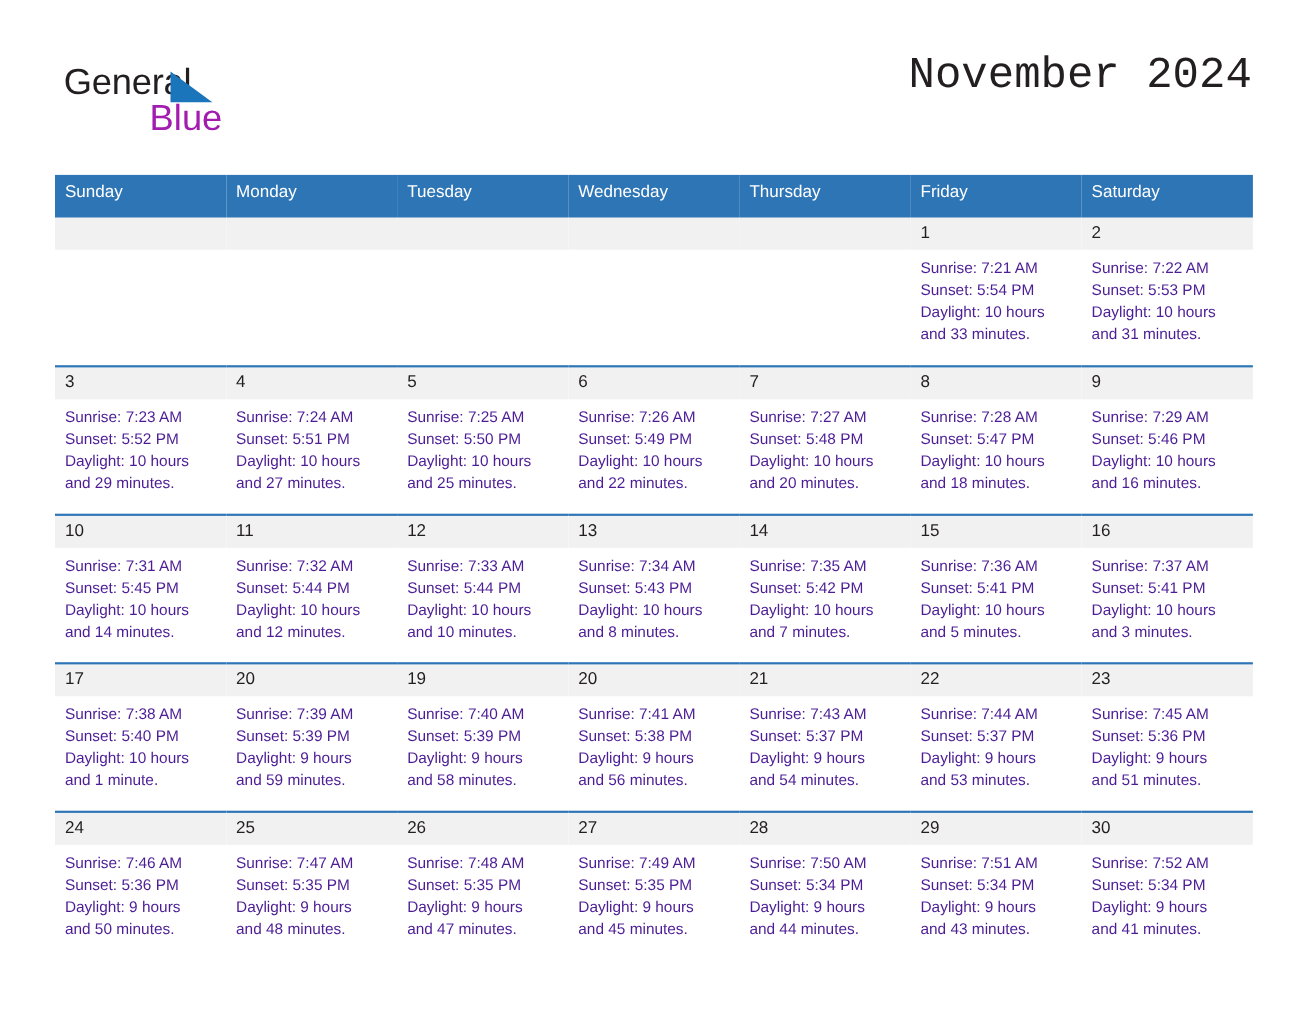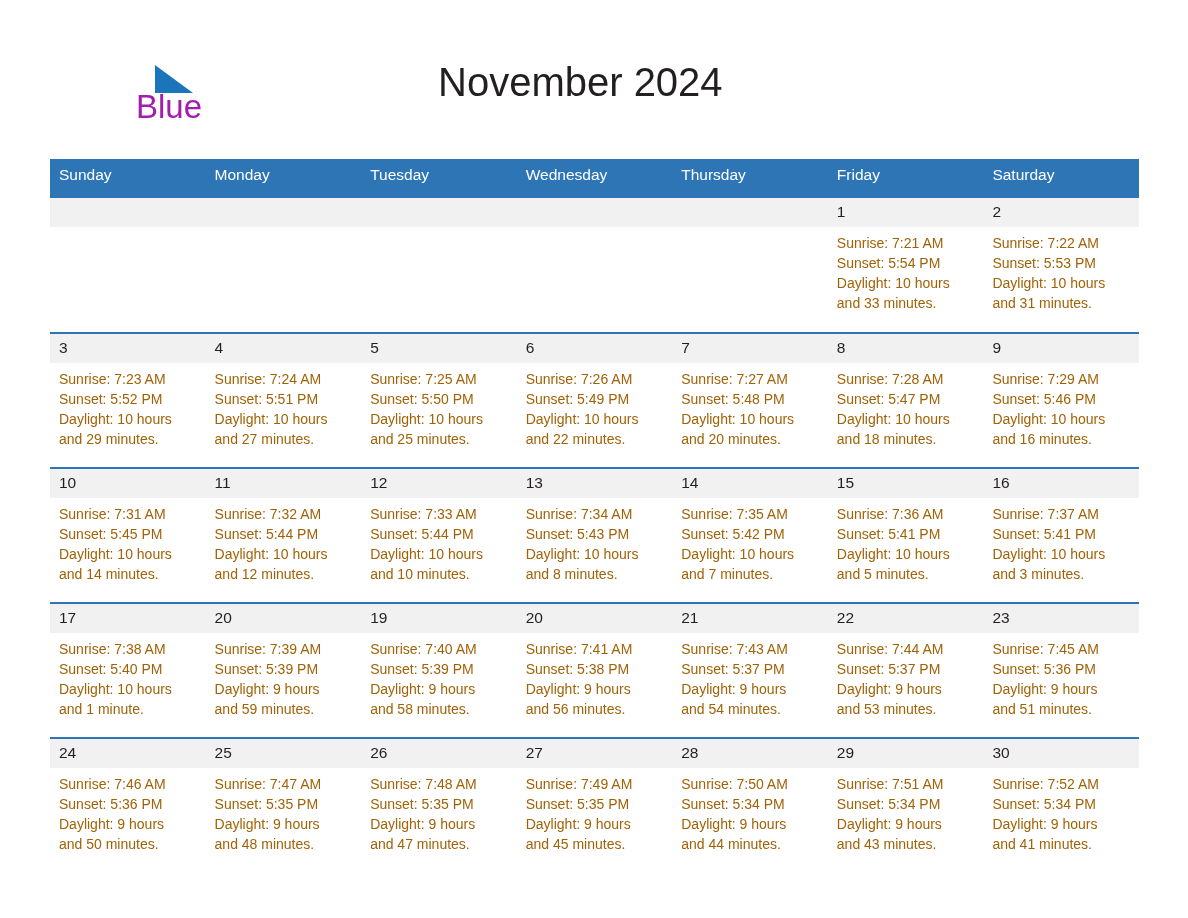--- a/index.html
+++ b/index.html
@@ -40,22 +40,24 @@
     border-top: 28px solid transparent;
   }
   .logo-blue {
     position: absolute; left: 78px; top: 33px;
     font-size: 33px; color: #a21caf;
     line-height: 40px;
     font-family: "Liberation Sans", sans-serif;
   }
 
   .titles {
-    position: absolute; right: 0; top: 12px;
+    position: absolute; right: 0; top: 0;
+    text-align: right;
     width: 700px;
+    font-family: Liberation Mono, monospace;
   }
   .cal-title {
     font-size: 40px;
     color: #231f20;
     line-height: 52px;
     font-weight: normal;
     margin: 0;
     letter-spacing: 0px;
   }
   .cal-sub {
@@ -102,32 +104,33 @@
     font-size: 15.5px;
     line-height: 18px;
     padding: 5px 0 6px 9px;
     min-height: 29px;
   }
   .dayinfo {
     display: block;
     padding: 6px 8px 0 9px;
     font-size: 14px;
     line-height: 20px;
-    color: #a16207;
+    color: #4c1d95;
     white-space: pre-line;
   }
   td.empty .daynum { color: transparent; }
 </style>
 </head>
 <body>
 
 <div class="page">
 
   <div class="top">
     <div class="logo">
+      <span class="logo-general">General</span>
       <span class="logo-tri"></span>
       <span class="logo-blue">Blue</span>
     </div>
     <div class="titles">
       <h1 class="cal-title">November 2024</h1>
     </div>
   </div>
 
   <table class="cal">
     <thead>

